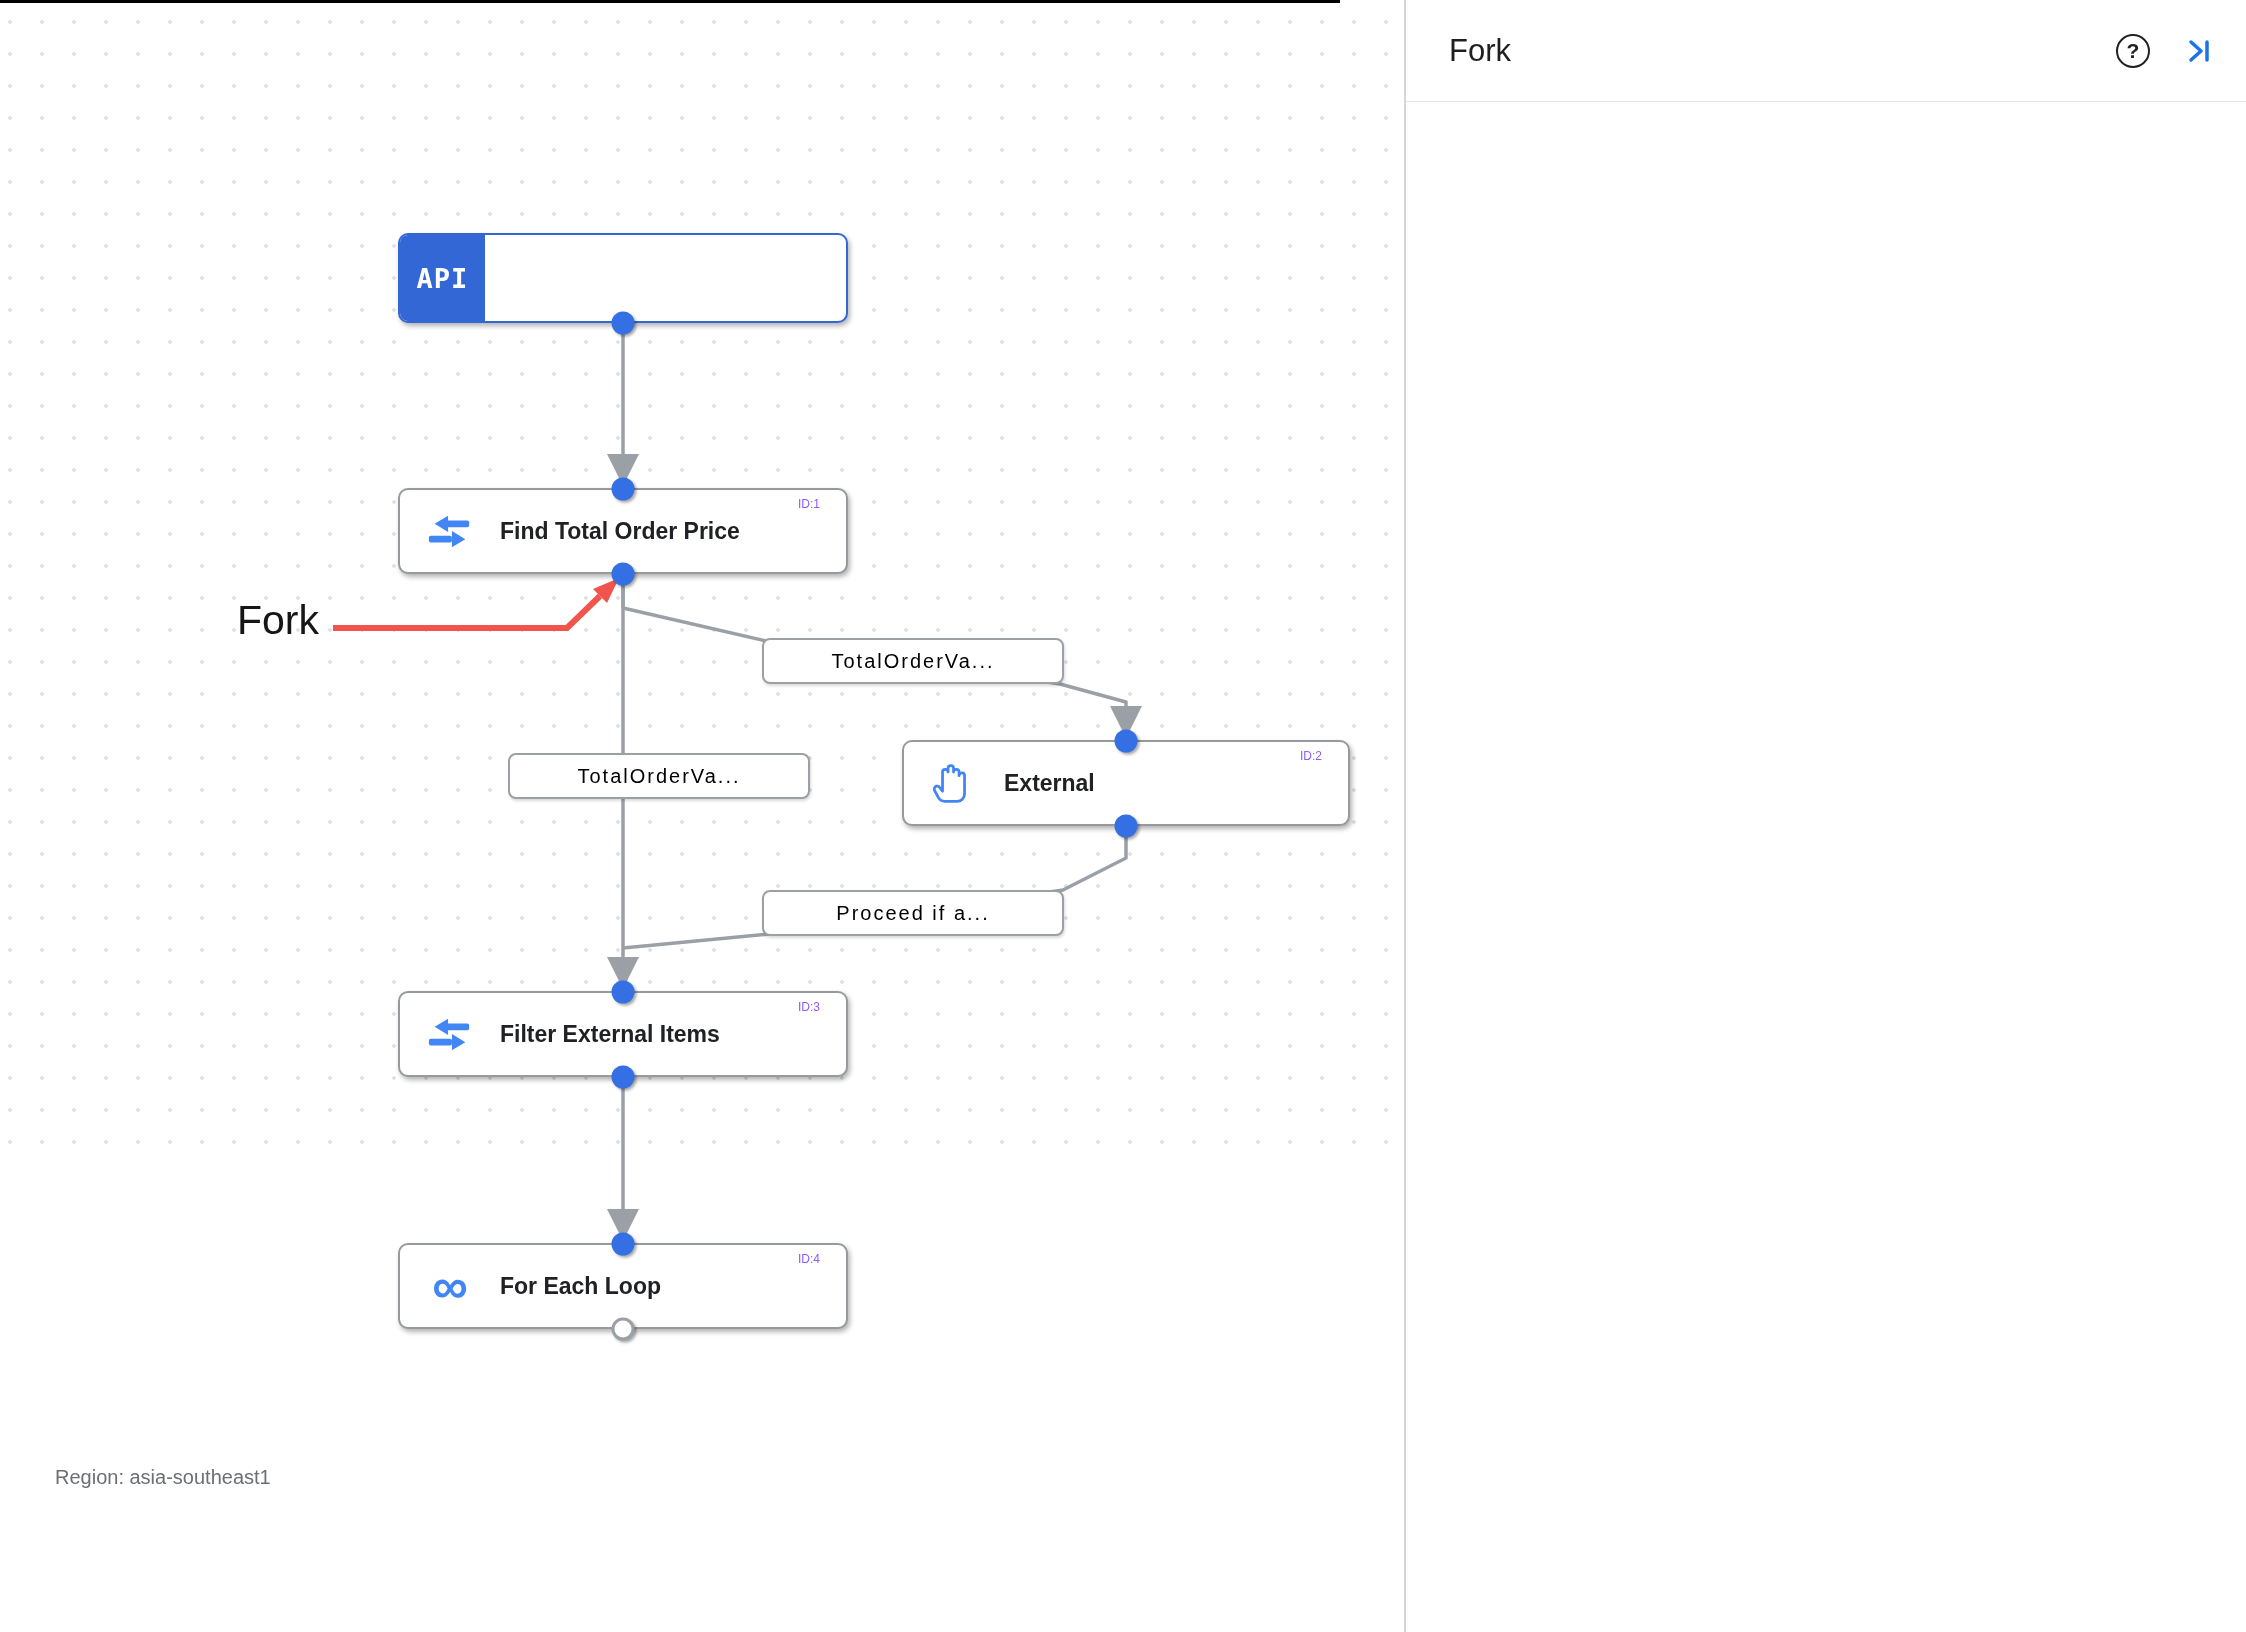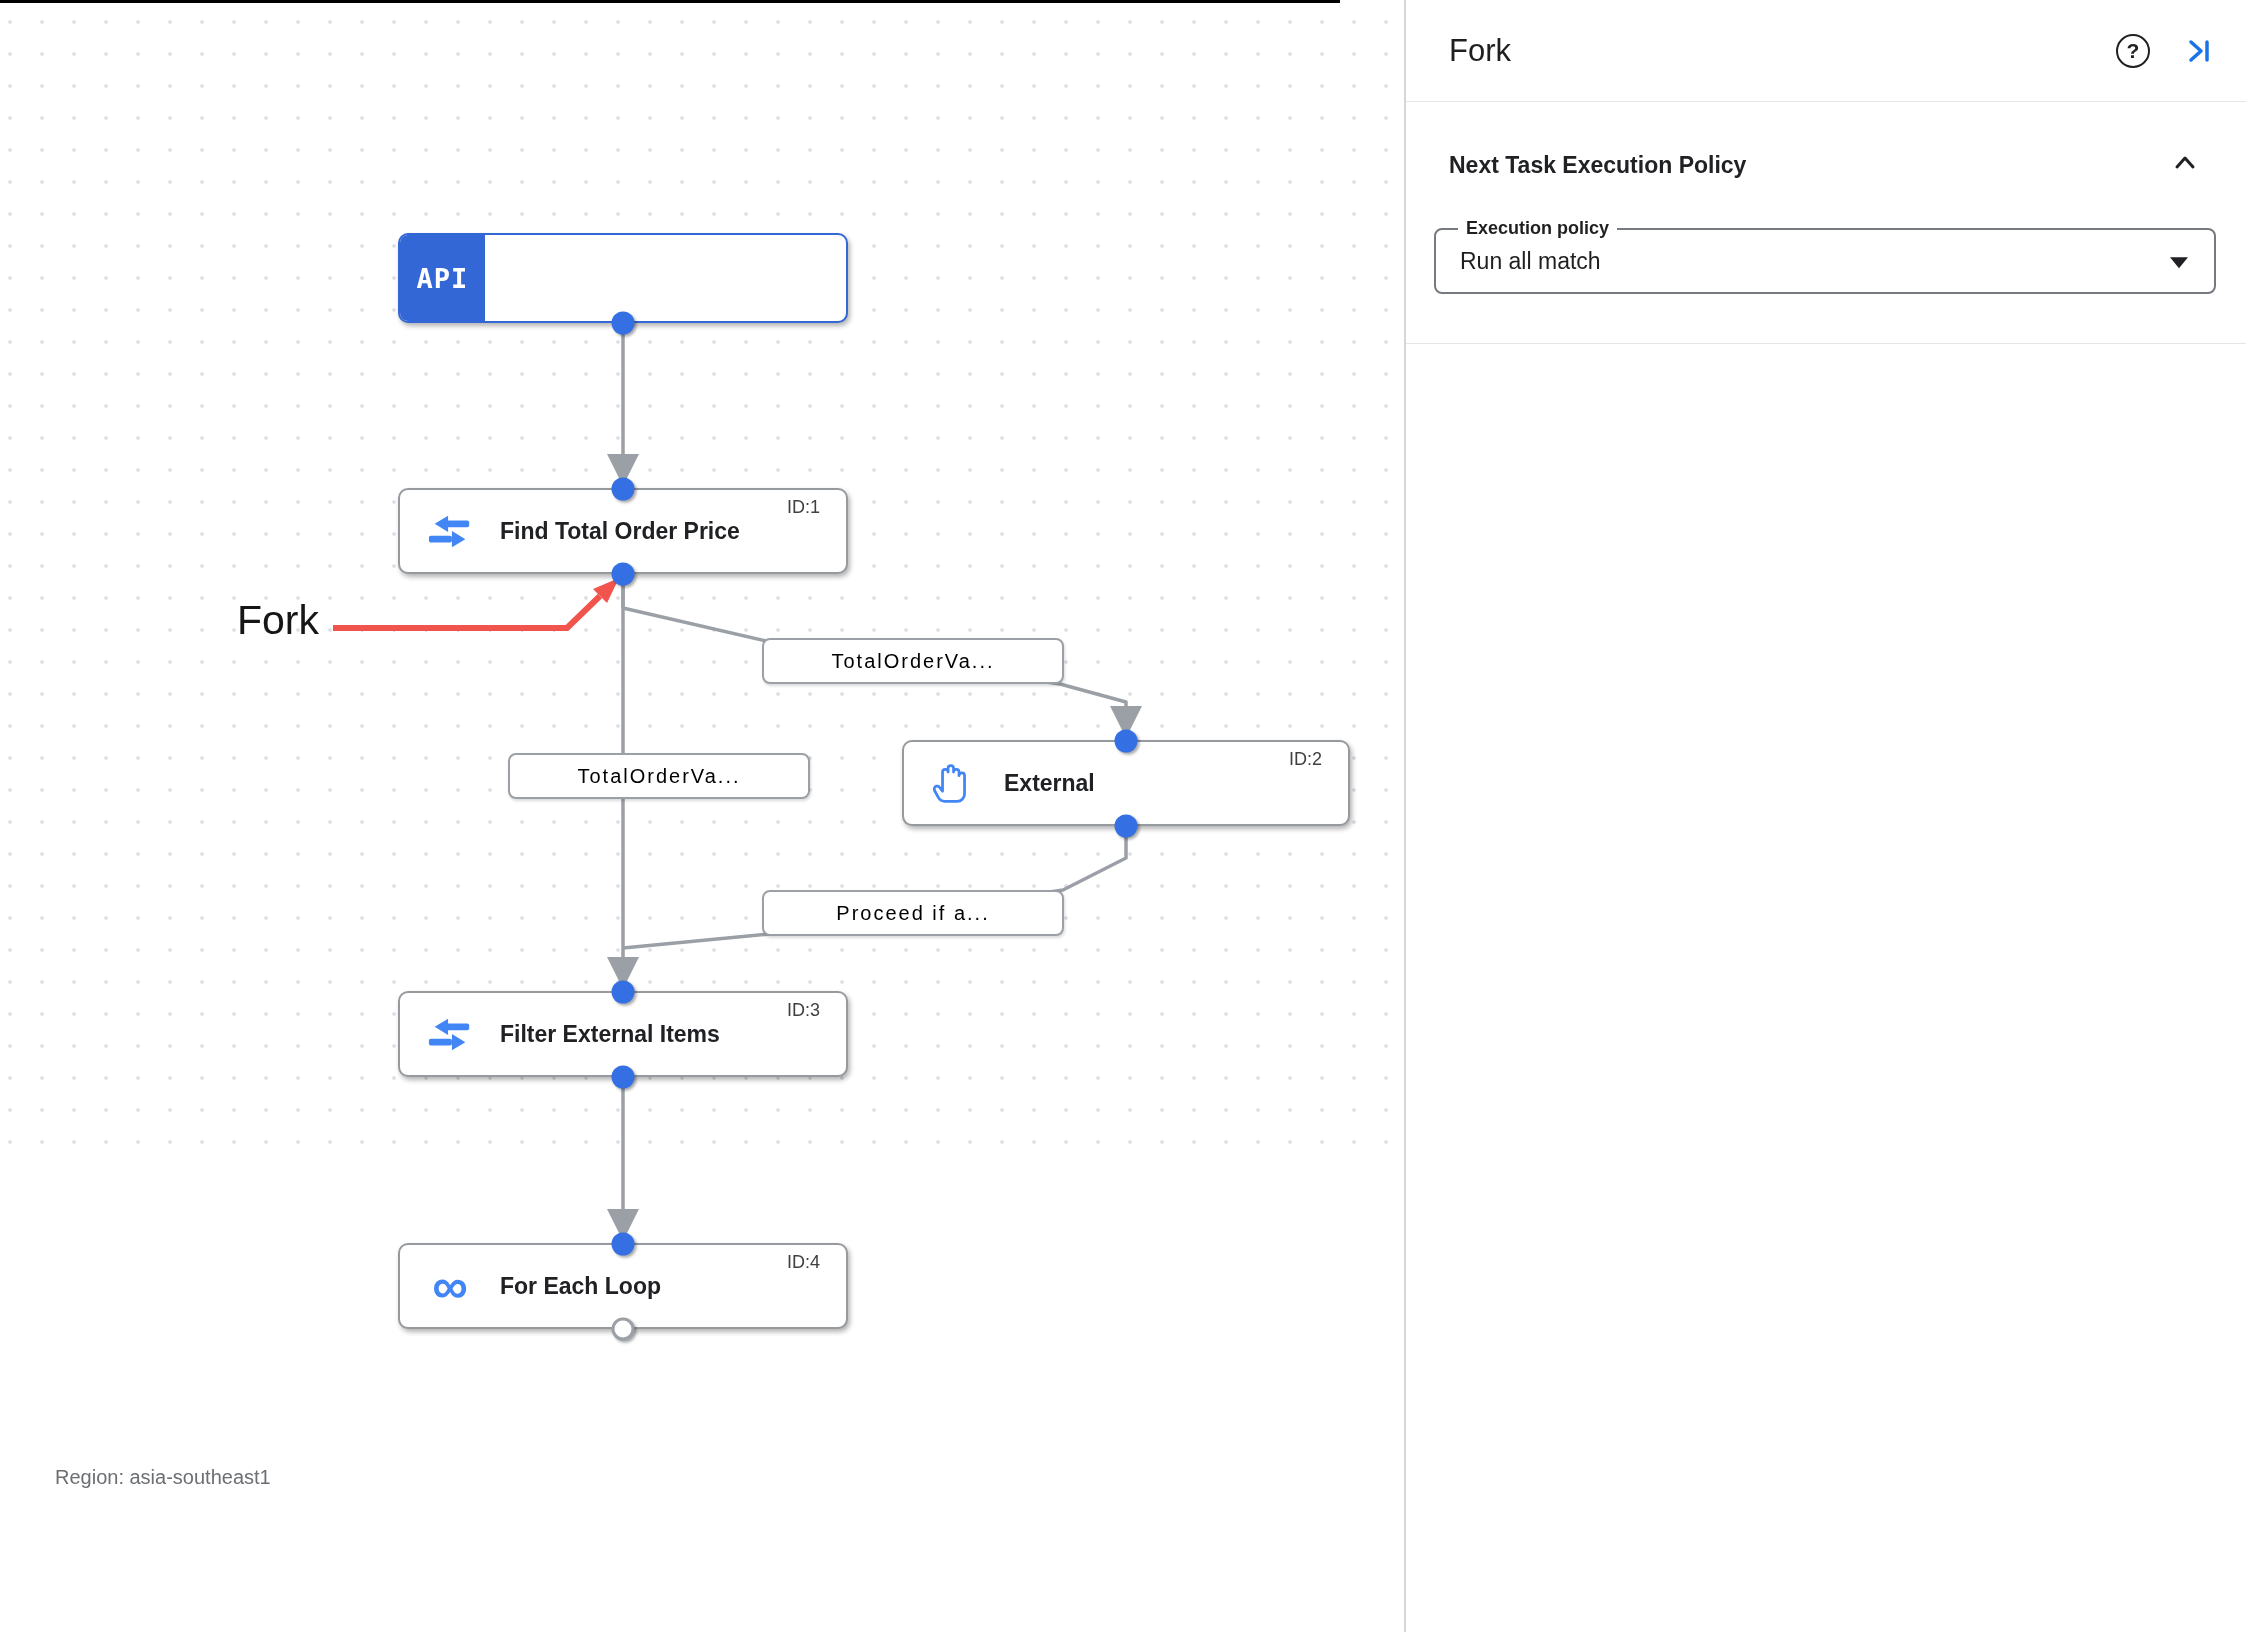--- a/index.html
+++ b/index.html
@@ -31,21 +31,21 @@
     background:#fff; border:2px solid #969a9e; border-radius:10px;
     box-shadow: 2px 3px 5px rgba(0,0,0,.3);
   }
   .node-title {
     position:absolute; left:100px; top:0; height:100%;
     display:flex; align-items:center;
     font-size:23px; font-weight:bold; color:#202124;
   }
   .node-id {
     position:absolute; right:26px; top:7px;
-    font-size:18px; color:#404040;text-align:right;
+    font-size:12px; color:#8b5cf6;text-align:right;
   }
   .node-icon { position:absolute; left:26px; top:50%; transform:translateY(-50%); width:48px; height:48px; display:flex; align-items:center; justify-content:center; }
 
   
   .node--api {
     left:398px; top:233px; height:90px;
     border:2px solid #3367d6; overflow:hidden;
   }
   .api-badge {
     position:absolute; left:0; top:0; width:85px; height:100%;
@@ -238,29 +238,15 @@
         <span>?</span>
       </div>
       <span class="collapse-icon">
         <svg viewBox="0 0 32 32" width="32" height="32" fill="none" stroke="#1a73e8" stroke-width="3.5" stroke-linecap="round" stroke-linejoin="round">
           <polyline points="9,7 19,16 9,25"></polyline>
           <line x1="25" y1="7" x2="25" y2="25"></line>
         </svg>
       </span>
     </div>
 
-    <div class="panel-section">
-      <div class="section-heading">Next Task Execution Policy</div>
-      <span class="chevron-up-icon">
-        <svg viewBox="0 0 30 30" width="30" height="30" fill="none" stroke="#202124" stroke-width="3" stroke-linecap="round" stroke-linejoin="round">
-          <polyline points="7,19 15,10 23,19"></polyline>
-        </svg>
-      </span>
-
-      <div class="select-field">
-        <span class="select-label">Execution policy</span>
-        <span class="select-value">Run all match</span>
-        <span class="caret-down"></span>
-      </div>
-    </div>
   </div>
 
 </div>
 
 </body></html>

